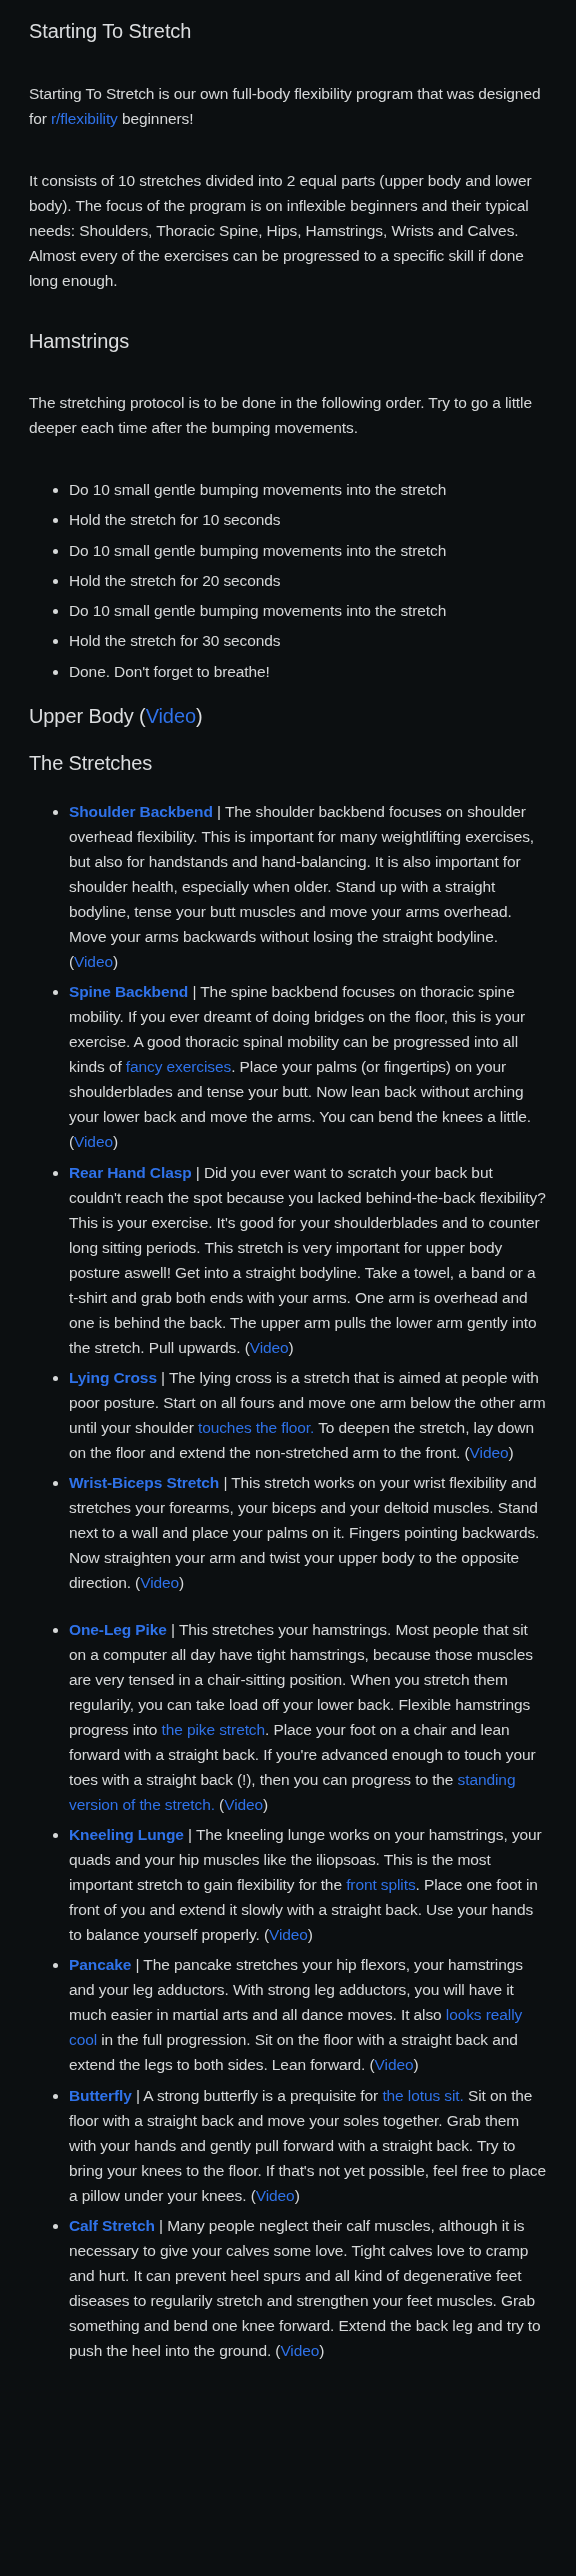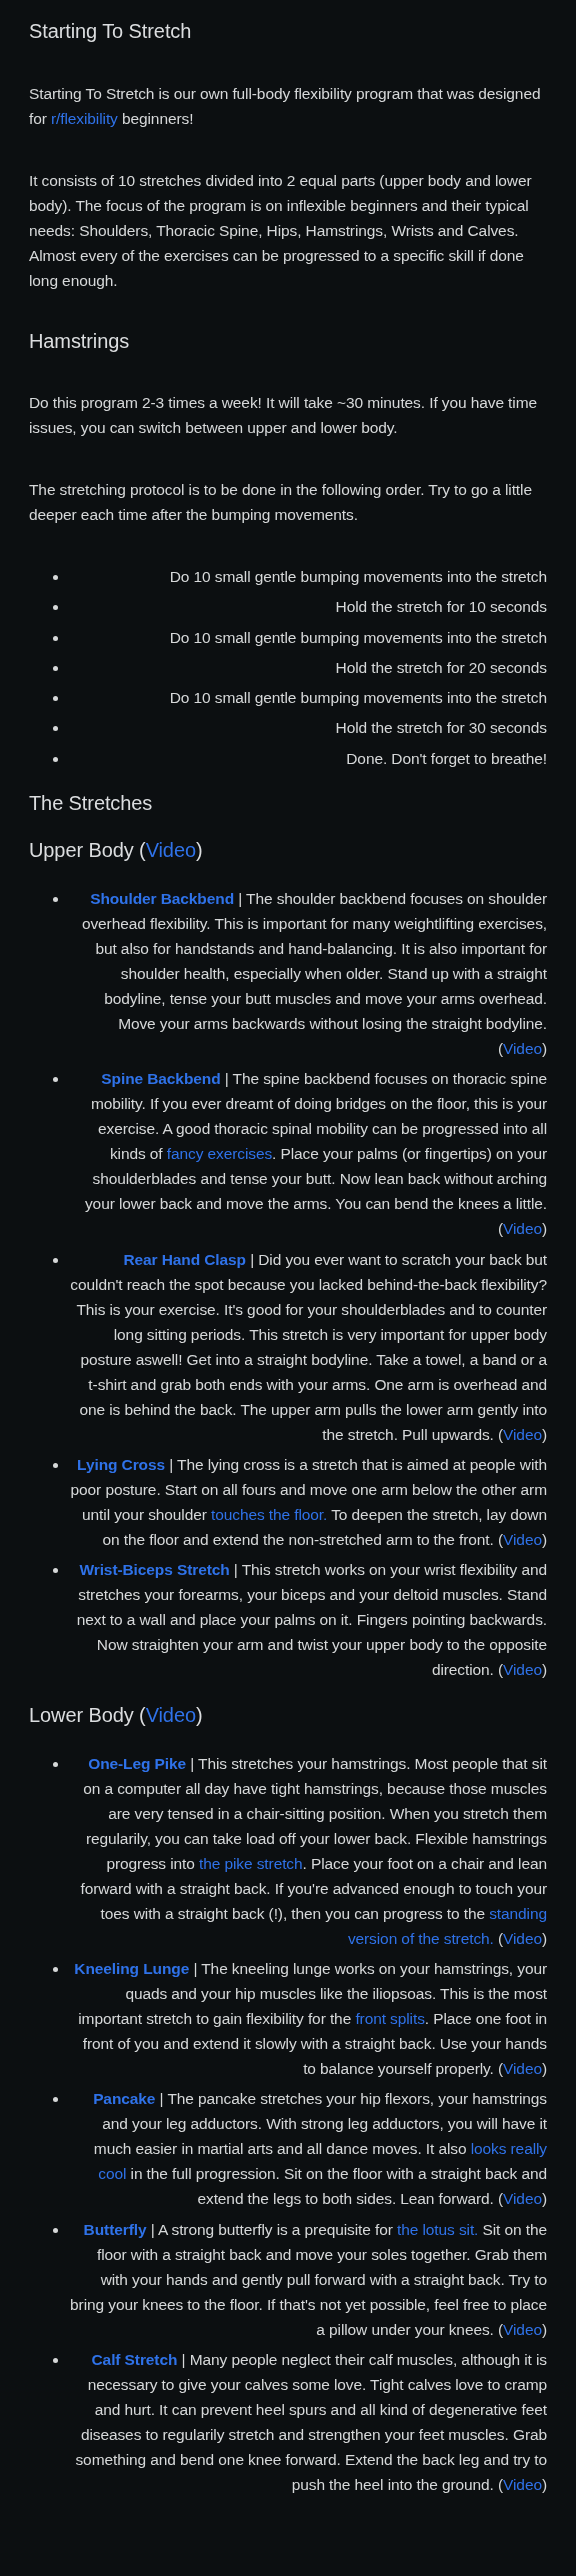--- a/index.html
+++ b/index.html
@@ -33,65 +33,62 @@
     line-height: 23.5px;
     margin: 16px 0 23.5px 0;
     letter-spacing: -0.1px;
   }
   h1 { margin-top: 0; }
   p { margin: 37px 0; }
   ul {
     margin: 19px 0 21.4px 0;
     padding-left: 40px;
     list-style: disc outside;
-    text-align: right;
   }
   li { margin: 0 0 5.3px 0; }
   li::marker { color: var(--text); }
   .bld { font-weight: 700; color: var(--bold); }
   a.lnk { color: var(--link); text-decoration: none; cursor: pointer; }
   a.lnk.bld { color: var(--link); }
 </style>
 </head>
 <body>
 
 <main class="doc">
   <h1><span>Starting To Stretch</span></h1>
 
   <p><span>Starting To Stretch is our own full-body flexibility program that was designed for </span><a class="lnk" href="#">r/flexibility</a><span> beginners!</span></p>
   <p><span>It consists of 10 stretches divided into 2 equal parts (upper body and lower body). The focus of the program is on inflexible beginners and their typical needs: Shoulders, Thoracic Spine, Hips, Hamstrings, Wrists and Calves. Almost every of the exercises can be progressed to a specific skill if done long enough.</span></p>
 
   <h2><span>Hamstrings</span></h2>
 
-  <p><span>Do this program 2-3 times a week! It will take ~30 minutes. If you have time issues, you can switch between upper and lower body.</span></p>
   <p><span>The stretching protocol is to be done in the following order. Try to go a little deeper each time after the bumping movements.</span></p>
 
   <ul>
     <li><span>Do 10 small gentle bumping movements into the stretch</span></li>
     <li><span>Hold the stretch for 10 seconds</span></li>
     <li><span>Do 10 small gentle bumping movements into the stretch</span></li>
     <li><span>Hold the stretch for 20 seconds</span></li>
     <li><span>Do 10 small gentle bumping movements into the stretch</span></li>
     <li><span>Hold the stretch for 30 seconds</span></li>
     <li><span>Done. Don't forget to breathe!</span></li>
   </ul>
 
+  <h2><span>Upper Body (</span><a class="lnk" href="#">Video</a><span>)</span></h2>
+
   <h2><span>The Stretches</span></h2>
-
-  <h2><span>Upper Body (</span><a class="lnk" href="#">Video</a><span>)</span></h2>
 
   <ul>
     <li><a class="lnk bld" href="#">Shoulder Backbend</a><span> | The shoulder backbend focuses on shoulder overhead flexibility. This is important for many weightlifting exercises, but also for handstands and hand-balancing. It is also important for shoulder health, especially when older. Stand up with a straight bodyline, tense your butt muscles and move your arms overhead. Move your arms backwards without losing the straight bodyline. (</span><a class="lnk" href="#">Video</a><span>)</span></li>
     <li><a class="lnk bld" href="#">Spine Backbend</a><span> | The spine backbend focuses on thoracic spine mobility. If you ever dreamt of doing bridges on the floor, this is your exercise. A good thoracic spinal mobility can be progressed into all kinds of </span><a class="lnk" href="#">fancy exercises</a><span>. Place your palms (or fingertips) on your shoulderblades and tense your butt. Now lean back without arching your lower back and move the arms. You can bend the knees a little. (</span><a class="lnk" href="#">Video</a><span>)</span></li>
     <li><a class="lnk bld" href="#">Rear Hand Clasp</a><span> | Did you ever want to scratch your back but couldn't reach the spot because you lacked behind-the-back flexibility? This is your exercise. It's good for your shoulderblades and to counter long sitting periods. This stretch is very important for upper body posture aswell! Get into a straight bodyline. Take a towel, a band or a t-shirt and grab both ends with your arms. One arm is overhead and one is behind the back. The upper arm pulls the lower arm gently into the stretch. Pull upwards. (</span><a class="lnk" href="#">Video</a><span>)</span></li>
     <li><a class="lnk bld" href="#">Lying Cross</a><span> | The lying cross is a stretch that is aimed at people with poor posture. Start on all fours and move one arm below the other arm until your shoulder </span><a class="lnk" href="#">touches the floor.</a><span> To deepen the stretch, lay down on the floor and extend the non-stretched arm to the front. (</span><a class="lnk" href="#">Video</a><span>)</span></li>
     <li><a class="lnk bld" href="#">Wrist-Biceps Stretch</a><span> | This stretch works on your wrist flexibility and stretches your forearms, your biceps and your deltoid muscles. Stand next to a wall and place your palms on it. Fingers pointing backwards. Now straighten your arm and twist your upper body to the opposite direction. (</span><a class="lnk" href="#">Video</a><span>)</span></li>
   </ul>
 
-  <h2><span>Lower Body (</span><a class="lnk" href="#">Video</a><span>)</span></h2>
 
   <ul>
     <li><a class="lnk bld" href="#">One-Leg Pike</a><span> | This stretches your hamstrings. Most people that sit on a computer all day have tight hamstrings, because those muscles are very tensed in a chair-sitting position. When you stretch them regularily, you can take load off your lower back. Flexible hamstrings progress into </span><a class="lnk" href="#">the pike stretch</a><span>. Place your foot on a chair and lean forward with a straight back. If you're advanced enough to touch your toes with a straight back (!), then you can progress to the </span><a class="lnk" href="#">standing version of the stretch.</a><span> (</span><a class="lnk" href="#">Video</a><span>)</span></li>
     <li><a class="lnk bld" href="#">Kneeling Lunge</a><span> | The kneeling lunge works on your hamstrings, your quads and your hip muscles like the iliopsoas. This is the most important stretch to gain flexibility for the </span><a class="lnk" href="#">front splits</a><span>. Place one foot in front of you and extend it slowly with a straight back. Use your hands to balance yourself properly. (</span><a class="lnk" href="#">Video</a><span>)</span></li>
     <li><a class="lnk bld" href="#">Pancake</a><span> | The pancake stretches your hip flexors, your hamstrings and your leg adductors. With strong leg adductors, you will have it much easier in martial arts and all dance moves. It also </span><a class="lnk" href="#">looks really cool</a><span> in the full progression. Sit on the floor with a straight back and extend the legs to both sides. Lean forward. (</span><a class="lnk" href="#">Video</a><span>)</span></li>
     <li><a class="lnk bld" href="#">Butterfly</a><span> | A strong butterfly is a prequisite for </span><a class="lnk" href="#">the lotus sit.</a><span> Sit on the floor with a straight back and move your soles together. Grab them with your hands and gently pull forward with a straight back. Try to bring your knees to the floor. If that's not yet possible, feel free to place a pillow under your knees. (</span><a class="lnk" href="#">Video</a><span>)</span></li>
     <li><a class="lnk bld" href="#">Calf Stretch</a><span> | Many people neglect their calf muscles, although it is necessary to give your calves some love. Tight calves love to cramp and hurt. It can prevent heel spurs and all kind of degenerative feet diseases to regularily stretch and strengthen your feet muscles. Grab something and bend one knee forward. Extend the back leg and try to push the heel into the ground. (</span><a class="lnk" href="#">Video</a><span>)</span></li>
   </ul>
 </main>
 

